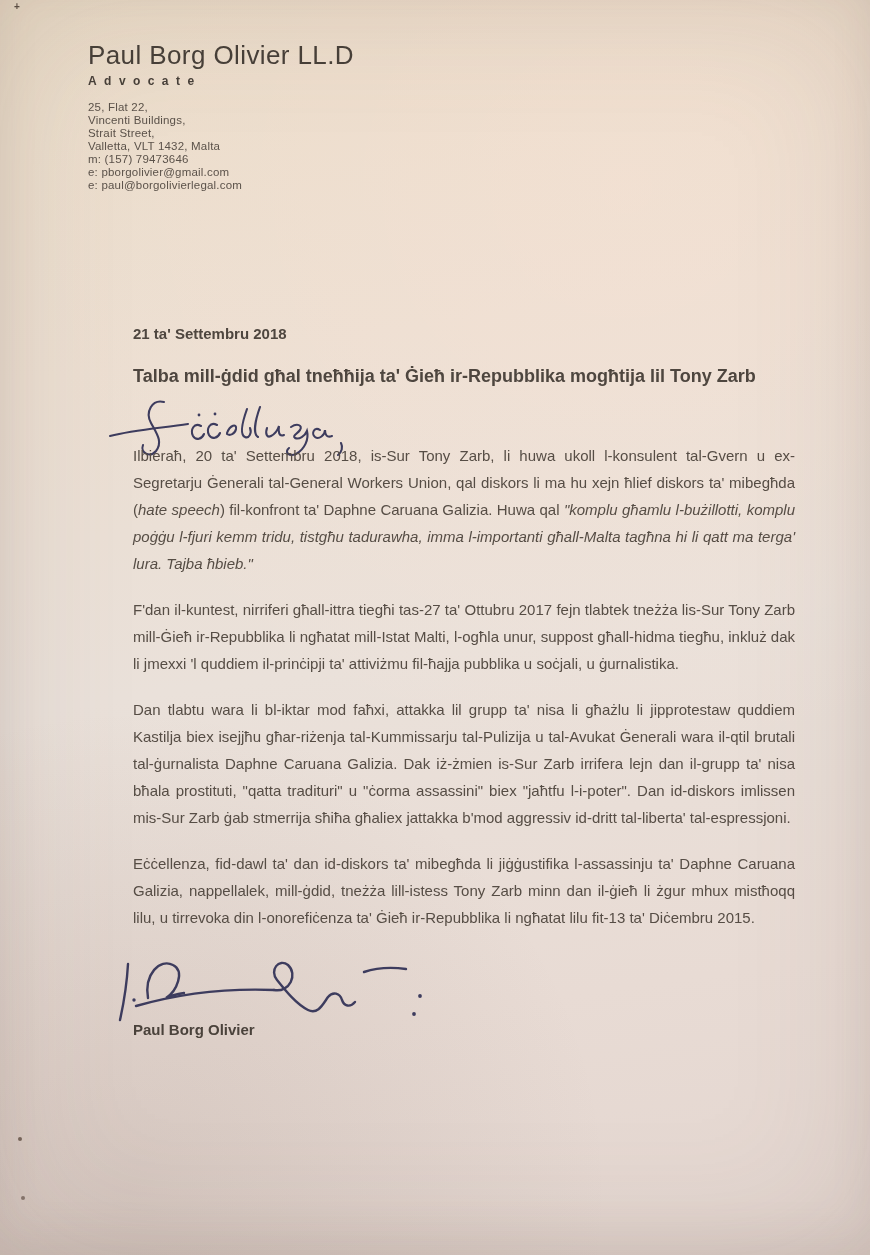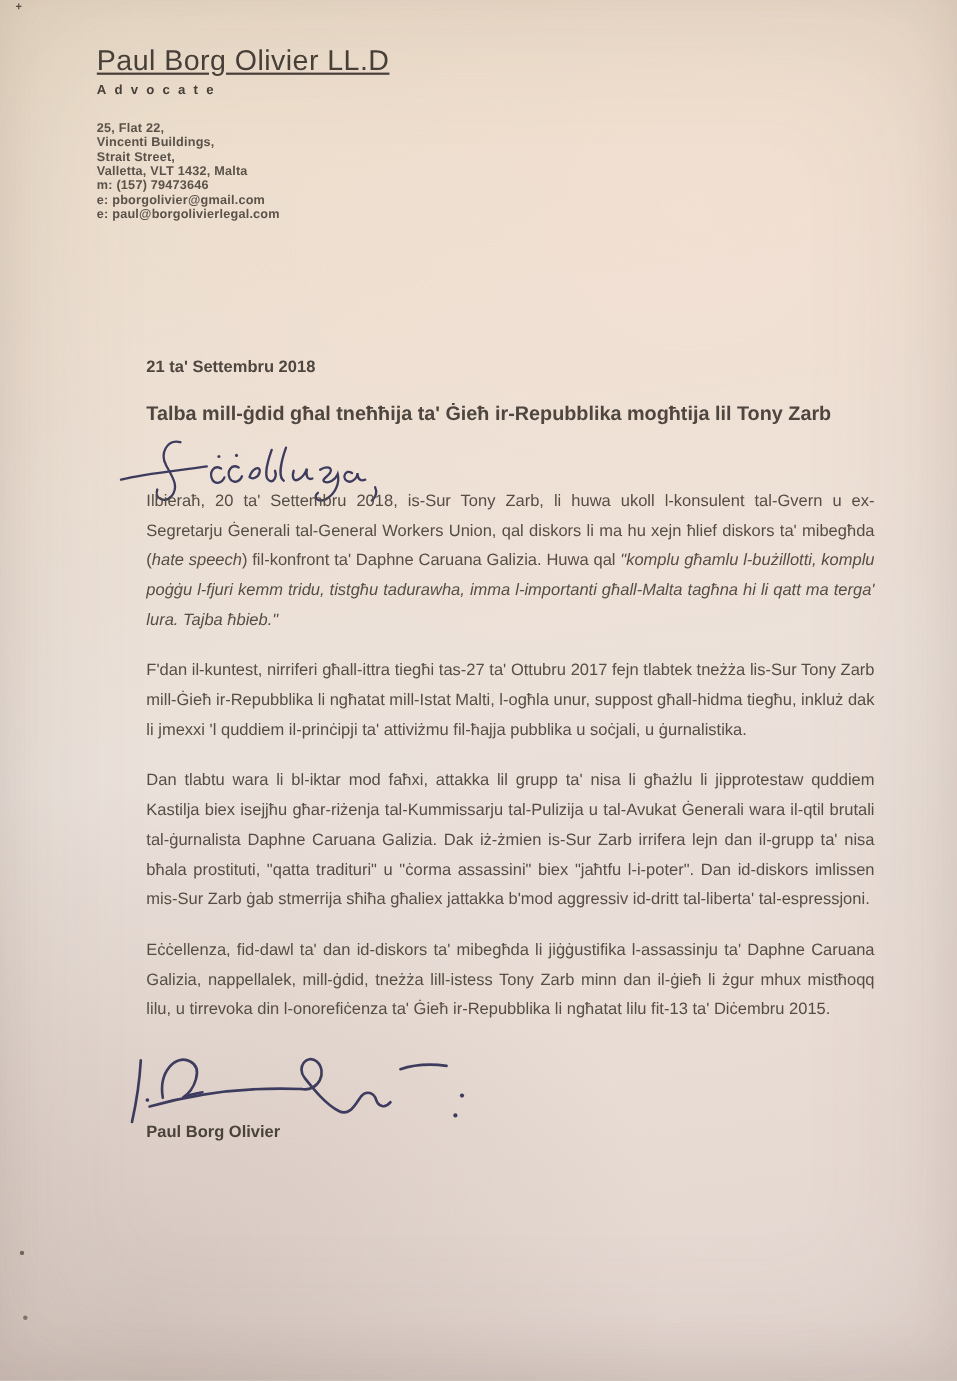--- a/index.html
+++ b/index.html
@@ -14,23 +14,23 @@
       linear-gradient(172deg,#eadcc8 0%,#ecdfd2 28%,#eae1da 52%,#e8dbd4 78%,#e3d6d0 100%);
     color:#544b43;
   }
   .vignette{
     position:absolute;inset:0;pointer-events:none;
     box-shadow:inset 0 0 140px rgba(110,88,72,0.16), inset 0 -18px 40px rgba(120,98,92,0.10);
   }
   .letter{position:absolute;inset:0;}
   
   .letterhead{position:absolute;left:88px;top:40px;}
-  .lh-name{font-size:26px;letter-spacing:0.4px;color:#463f38;font-weight:400;text-decoration:underline;}
+  .lh-name{font-size:26px;letter-spacing:0.4px;color:#463f38;font-weight:400;}
   .lh-title{font-size:12px;font-weight:700;letter-spacing:0.62em;color:#463f38;margin-top:3px;}
-  .lh-address{margin-top:23px;font-size:11.5px;font-weight:700;line-height:13px;color:#5b524a;letter-spacing:0.2px;}
+  .lh-address{margin-top:13px;font-size:11.5px;font-weight:400;line-height:13px;color:#5b524a;letter-spacing:0.2px;}
   
   .recipient{position:absolute;left:133px;top:218px;font-size:15px;font-weight:700;line-height:18.5px;color:#4e463f;}
   .date{position:absolute;left:133px;top:325px;font-size:15px;font-weight:700;color:#4e463f;}
   .subject{position:absolute;left:133px;top:366px;width:680px;font-size:18px;font-weight:700;color:#4e463f;}
   
   .pen{color:#3d3c5e;}
   .hand-salutation{position:absolute;left:106px;top:390px;width:250px;height:72px;}
   .hand-signature{position:absolute;left:114px;top:948px;width:320px;height:90px;}
   .hand-salutation svg,.hand-signature svg{width:100%;height:100%;display:block;}
   

